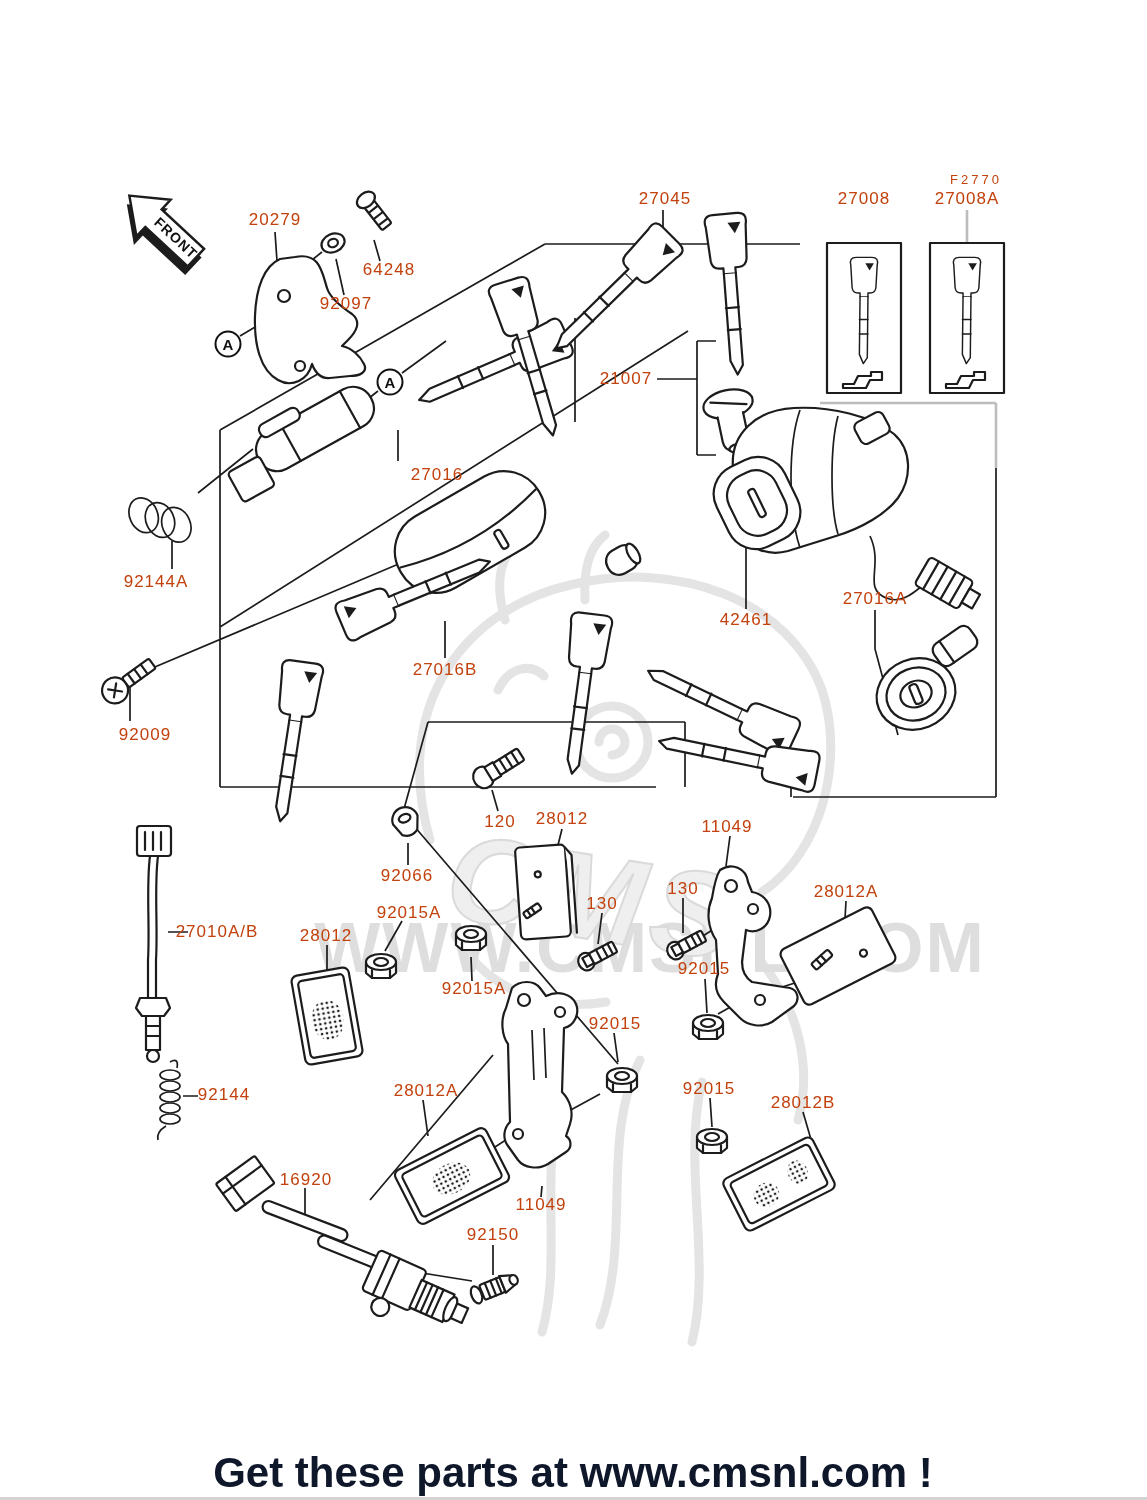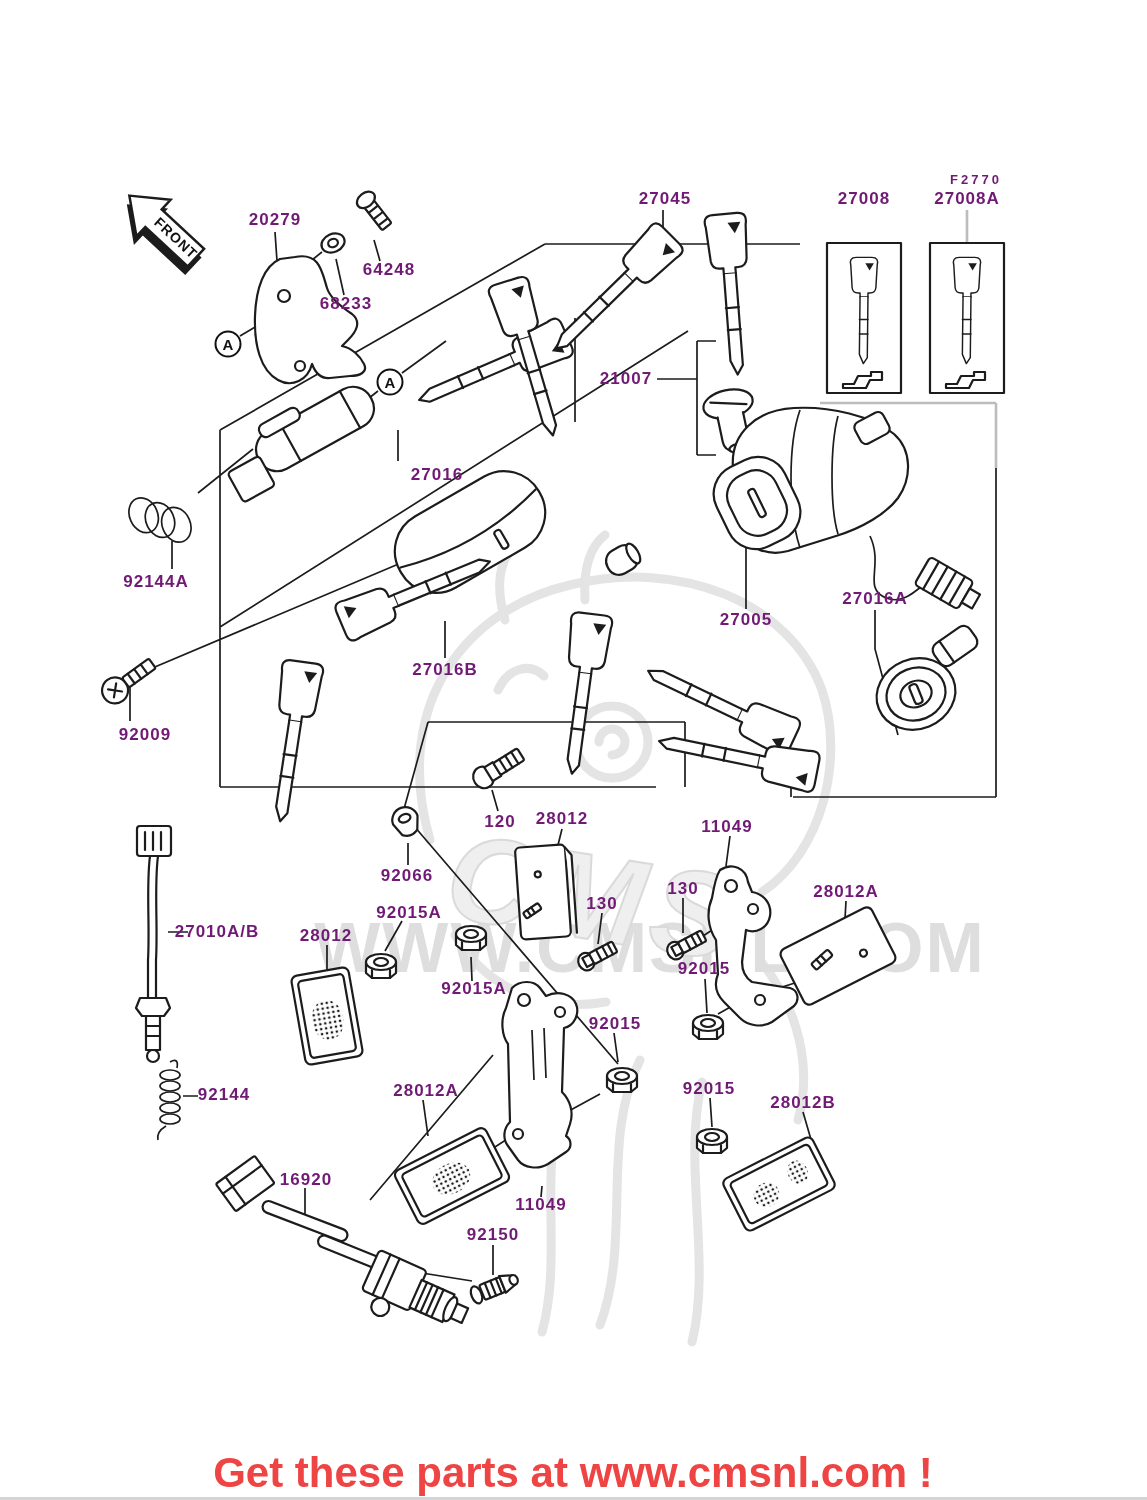--- a/index.html
+++ b/index.html
@@ -1,22 +1,22 @@
 <!DOCTYPE html>
 <html><head>
 <meta charset="utf-8">
 <style>
   html,body{margin:0;padding:0;background:#fff;}
   .page{position:relative;width:1147px;height:1500px;background:#fff;overflow:hidden;
         font-family:"Liberation Sans",sans-serif;}
   .title{position:absolute;left:16px;top:20px;font-size:27px;letter-spacing:.5px;white-space:nowrap;}
   .art{position:absolute;left:0;top:0;}
   #labels-layer{position:absolute;inset:0;pointer-events:none;}
-  .plabel{position:absolute;transform:translate(-50%,-50%);font-weight:bold;font-size:17px;
-          letter-spacing:1px;color:#701a75;white-space:nowrap;font-family:"Liberation Sans",sans-serif;}
+  .plabel{position:absolute;transform:translate(-50%,-50%);font-weight:normal;font-size:17px;
+          letter-spacing:1px;color:#c2410c;white-space:nowrap;font-family:"Liberation Sans",sans-serif;}
   .plabel.small{font-size:13px;letter-spacing:3px;}
   .amark{position:absolute;transform:translate(-50%,-50%);width:27px;height:27px;border:2.2px solid #111;
          border-radius:50%;font:bold 15px/24px "Liberation Sans",sans-serif;text-align:center;color:#111;
          background:#fff;box-sizing:border-box;}
   .front-label{position:absolute;left:176px;top:238px;transform:translate(-50%,-50%) rotate(43deg);
          font-weight:bold;font-size:14px;letter-spacing:1px;color:#111;}
   .footer{position:absolute;left:573px;top:1473px;transform:translate(-50%,-50%);
           font-weight:bold;font-size:42px;white-space:nowrap;}
   .bottom-edge{position:absolute;left:0;bottom:0;width:100%;height:3px;background:#d4d4d4;}
   
@@ -369,30 +369,30 @@
       <rect x="-15" y="-8" width="22" height="16" rx="2"></rect>
       <path d="M-9,-8 V8 M-3,-8 V8 M3,-8 V8"></path>
       <path d="M7,-9 L19,-5 L19,5 L7,9 Z"></path>
       <ellipse cx="19" cy="0" rx="4" ry="5"></ellipse>
     </g>
   </svg>
 
   <div id="labels-layer">
       <div class="plabel" style="left: 275px; top: 220px;">20279</div>
       <div class="plabel" style="left: 389px; top: 270px;">64248</div>
-      <div class="plabel" style="left: 346px; top: 304px;">68233</div>
+      <div class="plabel" style="left: 346px; top: 304px;">92097</div>
       <div class="plabel" style="left: 665px; top: 199px;">27045</div>
       <div class="plabel" style="left: 864px; top: 199px; text-align: right;">27008</div>
       <div class="plabel small" style="left: 976px; top: 179px;">F2770</div>
       <div class="plabel" style="left: 967px; top: 199px; text-align: center;">27008A</div>
       <div class="plabel" style="left: 626px; top: 379px;">21007</div>
       <div class="plabel" style="left: 397px; top: 475px; margin-left: 40px;">27016</div>
       <div class="plabel" style="left: 156px; top: 582px;">92144A</div>
       <div class="plabel" style="left: 445px; top: 670px;">27016B</div>
-      <div class="plabel" style="left: 746px; top: 620px;">27005</div>
+      <div class="plabel" style="left: 746px; top: 620px;">42461</div>
       <div class="plabel" style="left: 875px; top: 599px;">27016A</div>
       <div class="plabel" style="left: 145px; top: 735px;">92009</div>
       <div class="plabel" style="left: 500px; top: 822px;">120</div>
       <div class="plabel" style="left: 562px; top: 819px;">28012</div>
       <div class="plabel" style="left: 727px; top: 827px;">11049</div>
       <div class="plabel" style="left: 407px; top: 876px;">92066</div>
       <div class="plabel" style="left: 409px; top: 913px;">92015A</div>
       <div class="plabel" style="left: 602px; top: 904px;">130</div>
       <div class="plabel" style="left: 683px; top: 889px;">130</div>
       <div class="plabel" style="left: 846px; top: 892px;">28012A</div>
@@ -407,16 +407,16 @@
       <div class="plabel" style="left: 803px; top: 1103px;">28012B</div>
       <div class="plabel" style="left: 306px; top: 1180px;">16920</div>
       <div class="plabel" style="left: 541px; top: 1205px;">11049</div>
       <div class="plabel" style="left: 493px; top: 1235px;">92150</div>
       <div class="amark" style="left: 228px; top: 344px;">A</div>
       <div class="amark" style="left: 390px; top: 382px;">A</div>
     </div>
 
   <div class="front-label">FRONT</div>
 
-  <div class="footer" style="color:#ef4444">Get these parts at www.cmsnl.com !</div>
+  <div class="footer" style="color:#0f172a">Get these parts at www.cmsnl.com !</div>
 
   <div class="bottom-edge"></div>
 </div>
 
 </body></html>

